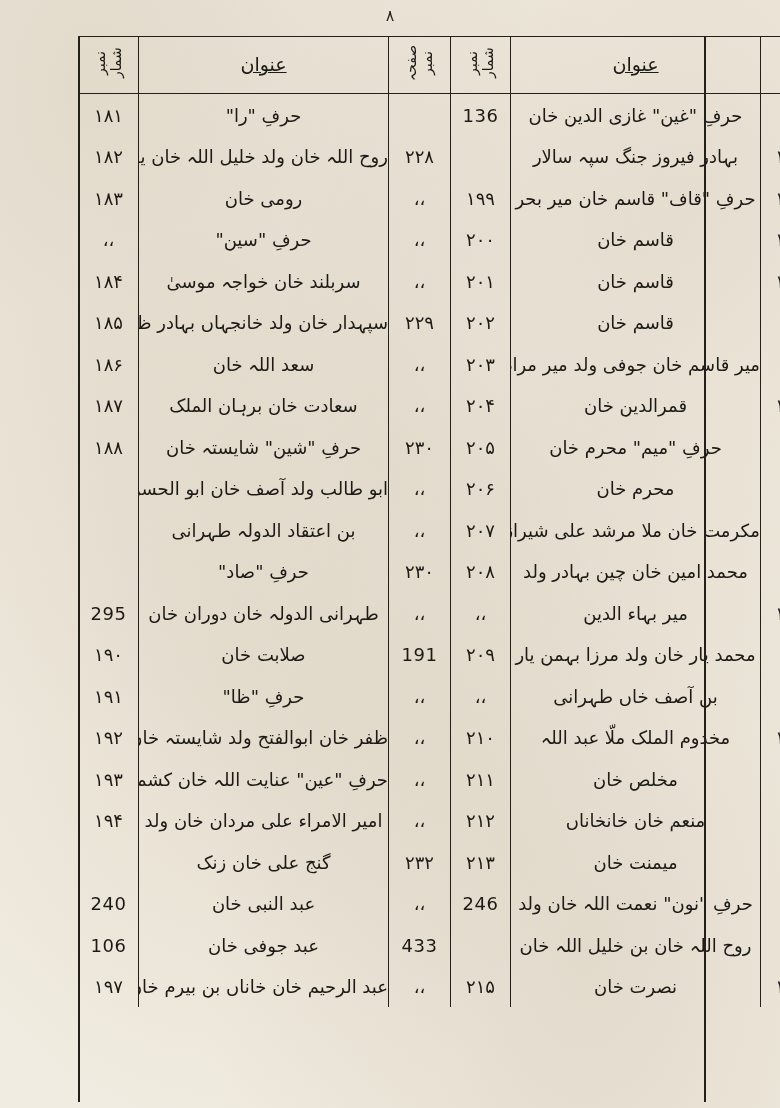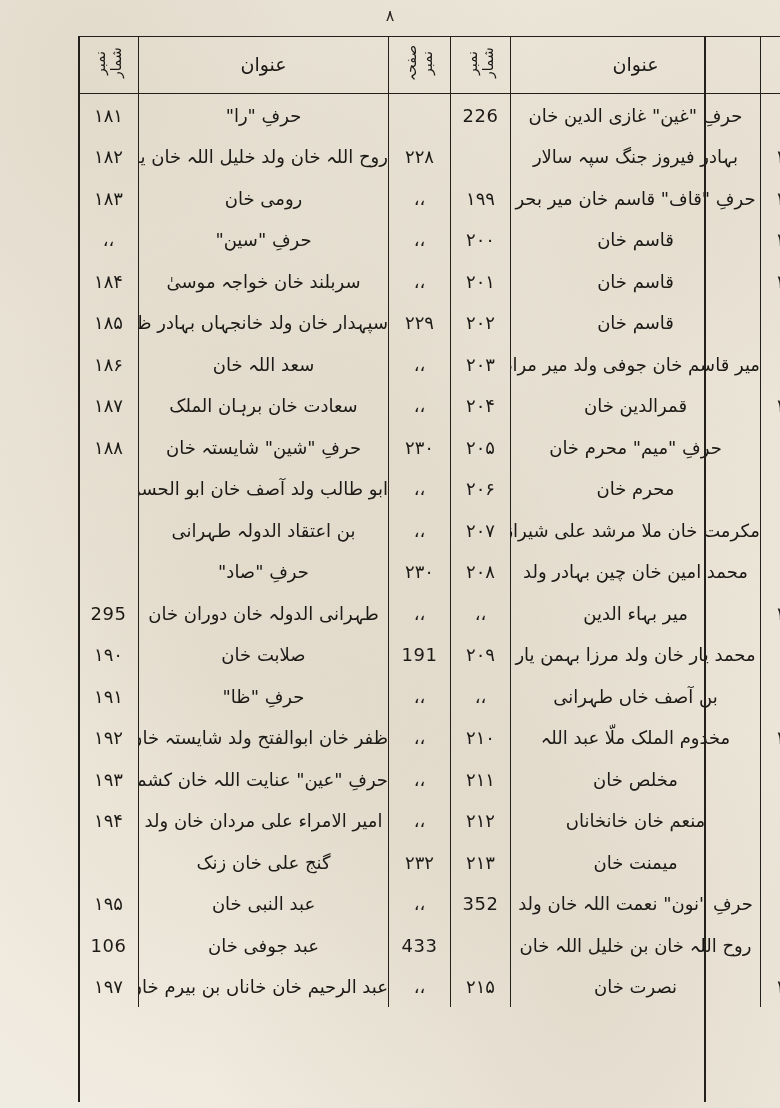--- a/index.html
+++ b/index.html
@@ -75,20 +75,21 @@
   .hdr .vtext {
     writing-mode: vertical-rl;
     text-orientation: mixed;
     display: inline-block;
     transform: rotate(180deg);
     font-size: 14px;
     letter-spacing: 0.5px;
   }
   .hdr .htext {
     font-size: 19px;
+    text-decoration: underline;
   }
   td.num {
     text-align: center;
     font-size: 18px;
     height: 41.5px;
     letter-spacing: 0.5px;
   }
   td.title {
     text-align: center;
     font-size: 18px;
@@ -141,21 +142,21 @@
           <td><span class="htext">عنوان</span></td>
           <td><span class="vtext">نمبر شمار</span></td>
           <td><span class="vtext">صفحہ نمبر</span></td>
           <td><span class="htext">عنوان</span></td>
           <td><span class="vtext">نمبر شمار</span></td>
         </tr>
 
         <tr>
           <td class="num"></td>
           <td class="title">حرفِ "غین" غازی الدین خان</td>
-          <td class="num">226</td>
+          <td class="num">136</td>
           <td class="num"></td>
           <td class="title">حرفِ "را"</td>
           <td class="num">۱۸۱</td>
         </tr>
         <tr>
           <td class="num">۲۳۵</td>
           <td class="title">بہادر فیروز جنگ سپہ سالار</td>
           <td class="num"></td>
           <td class="num">۲۲۸</td>
           <td class="title">روح اللہ خان ولد خلیل اللہ خان یزدی</td>
@@ -293,24 +294,24 @@
           <td class="num">،،</td>
           <td class="title">میمنت خان</td>
           <td class="num">۲۱۳</td>
           <td class="num">۲۳۲</td>
           <td class="title">گنج علی خان زنک</td>
           <td class="num"></td>
         </tr>
         <tr>
           <td class="num">،،</td>
           <td class="title">حرفِ "نون" نعمت اللہ خان ولد</td>
-          <td class="num">352</td>
+          <td class="num">246</td>
           <td class="num">،،</td>
           <td class="title">عبد النبی خان</td>
-          <td class="num">۱۹۵</td>
+          <td class="num">240</td>
         </tr>
         <tr>
           <td class="num">،،</td>
           <td class="title">روح اللہ خان بن خلیل اللہ خان</td>
           <td class="num"></td>
           <td class="num">433</td>
           <td class="title">عبد جوفی خان</td>
           <td class="num">106</td>
         </tr>
         <tr>

